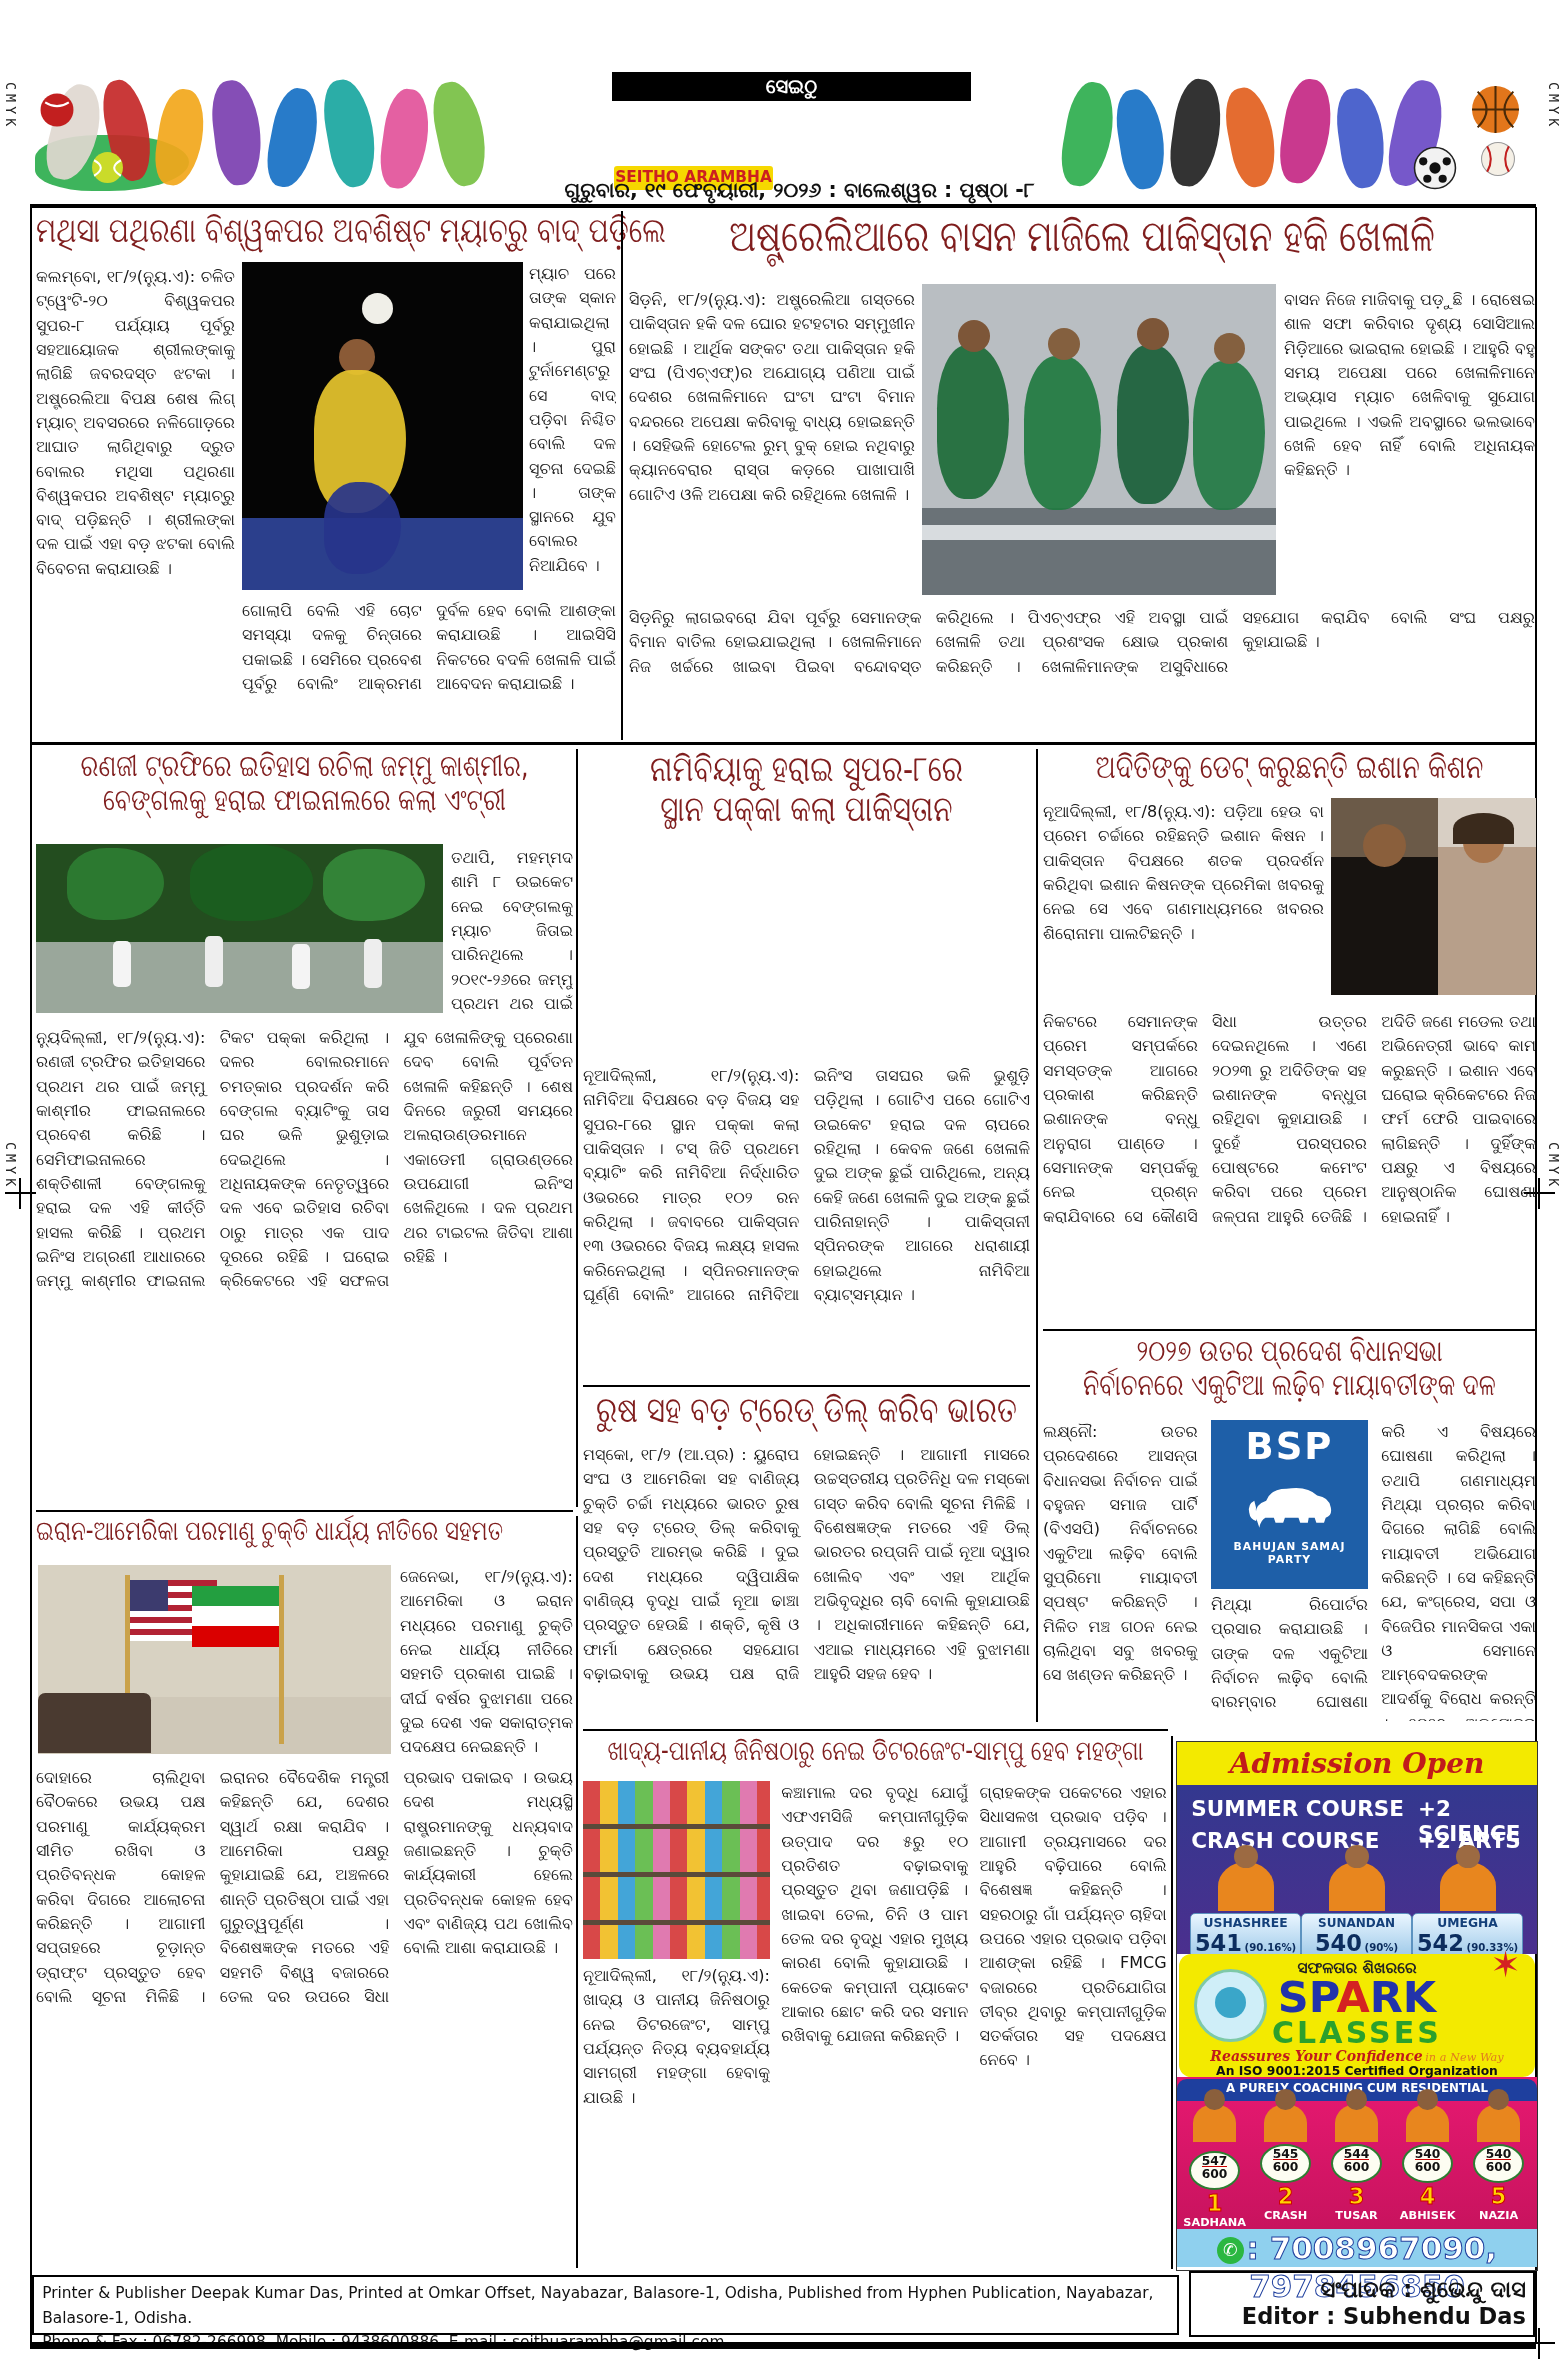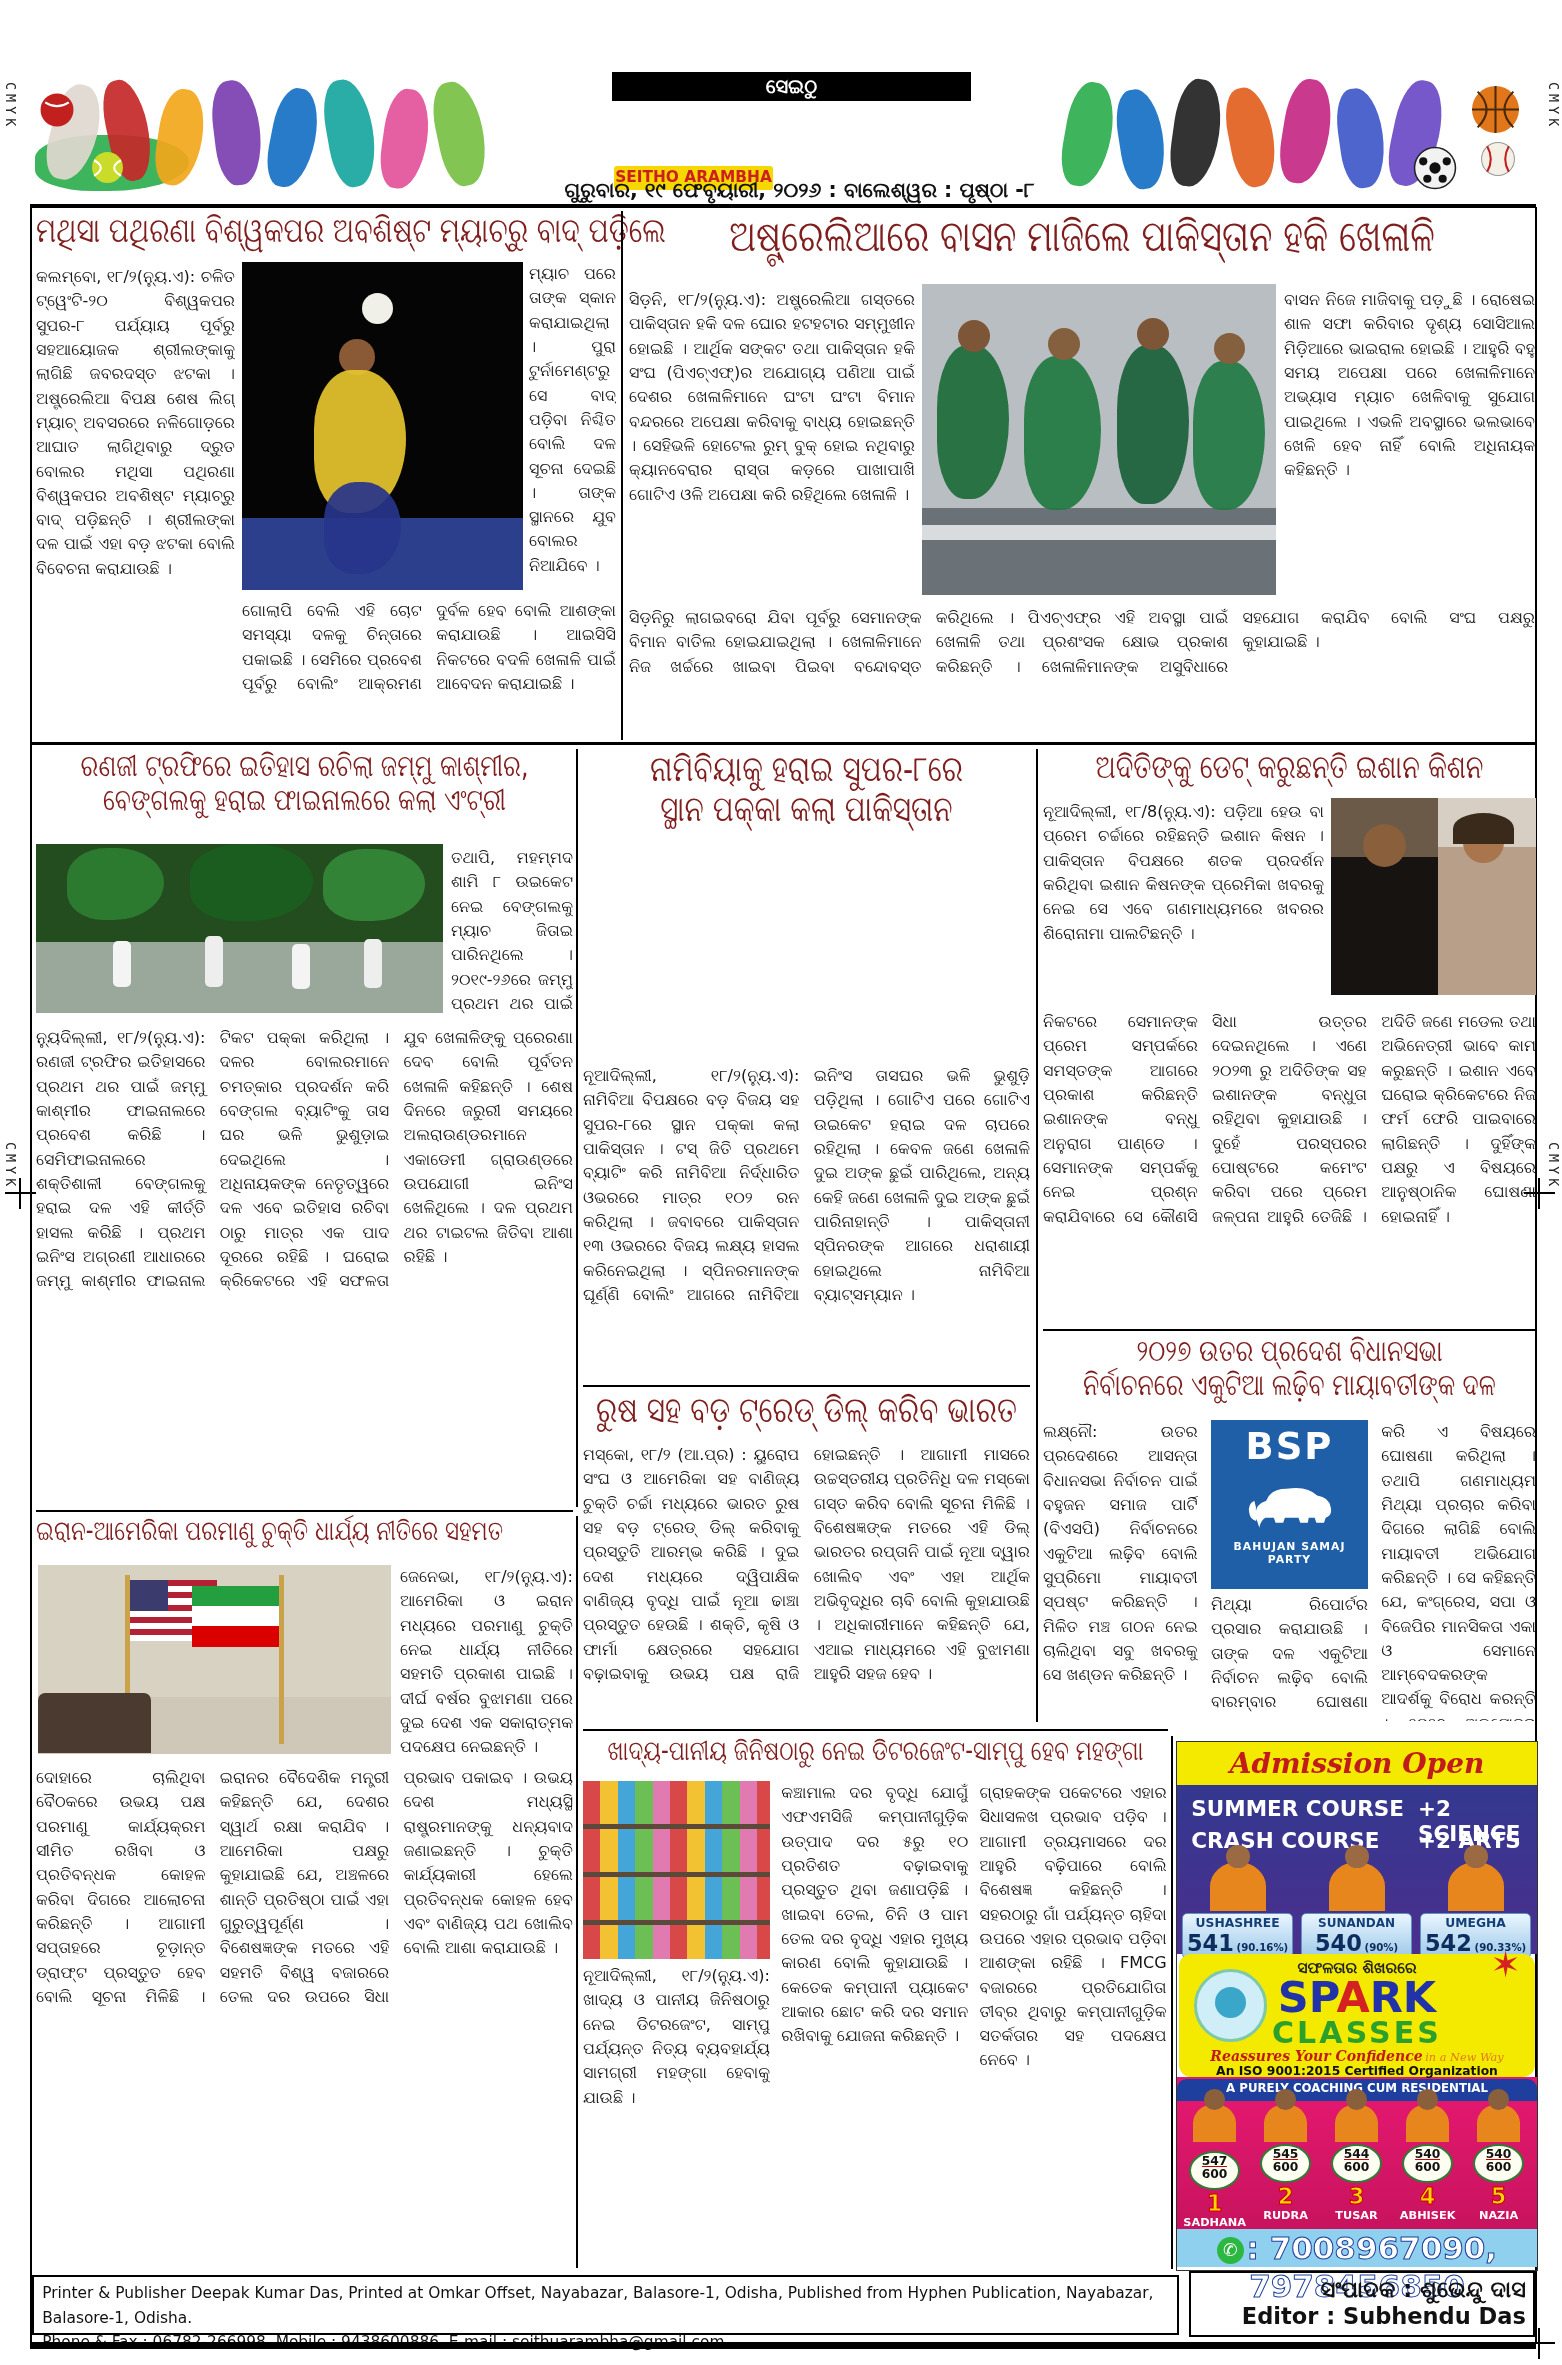--- a/index.html
+++ b/index.html
@@ -245,21 +245,21 @@
   <aside class="abs" style="left:1176px;top:1741px;width:360px;height:528px;border:1.5px solid #333">
     <div style="height:43px;background:#f3ea00;text-align:center">
       <span style="font-family:'DejaVu Serif',serif;font-style:italic;font-weight:bold;font-size:28px;color:#c11b1b;line-height:43px">Admission Open</span>
     </div>
     <div style="position:relative;height:169px;background:linear-gradient(180deg,#33388f,#4b2f8e)">
       <div class="abs" style="left:14.3px;top:11.3px;color:#fff;font-weight:bold;font-size:21.5px">SUMMER COURSE</div>
       <div class="abs" style="left:14.3px;top:43px;color:#fff;font-weight:bold;font-size:21.5px">CRASH COURSE</div>
       <div class="abs" style="left:241px;top:11.3px;color:#fff;font-weight:bold;font-size:21.5px">+2 SCIENCE</div>
       <div class="abs" style="left:241px;top:43px;color:#fff;font-weight:bold;font-size:21.5px">+2 ARTS</div>
 
-      <div class="abs" style="left:5.1px;top:77px;width:349px;display:flex;justify-content:space-between">
+      <div class="abs" style="left:5.1px;top:77px;width:349px;display:flex;justify-content:center">
         <div style="width:111px;text-align:center">
           <div style="width:56px;height:49px;margin:0 auto;border-radius:50% 50% 0 0;background:#e8861e;position:relative">
               <div style="position:absolute;left:16.4px;top:-17.4px;width:23.6px;height:23.6px;border-radius:50%;background:#9c6a42"></div>
             </div>
           <div class="nameplate" style="margin-top:2px;padding:2px 1px">
             <div style="font-size:12.3px;font-weight:bold;color:#14407a">USHASHREE</div>
             <div><span style="font-size:22.5px;font-weight:bold;color:#0c2d5e">541</span> <span style="font-size:10.2px;font-weight:bold;color:#0c2d5e">(90.16%)</span></div>
           </div>
         </div>
         <div style="width:111px;text-align:center">
@@ -305,21 +305,21 @@
           <div class="oval" style="width:47px;height:33px;margin:9px auto 0;font-size:12.3px;line-height:1.1;padding-top:2px"><span>547</span><br><span style="border-top:1.5px solid #c00">600</span></div>
           <span class="rankno" style="font-size:22.5px">1</span>
           <div style="color:#fff;font-weight:bold;font-size:11.3px">SADHANA</div>
         </div>
         <div style="width:69px;text-align:center">
           <div style="width:43px;height:38px;margin:0 auto;border-radius:50% 50% 0 0;background:#e8861e;position:relative">
               <div style="position:absolute;left:11.3px;top:-14.3px;width:20.5px;height:20.5px;border-radius:50%;background:#8a5f3c"></div>
             </div>
           <div class="oval" style="width:47px;height:33px;margin:2px auto 0;font-size:12.3px;line-height:1.1;padding-top:2px"><span>545</span><br><span style="border-top:1.5px solid #c00">600</span></div>
           <span class="rankno" style="font-size:22.5px">2</span>
-          <div style="color:#fff;font-weight:bold;font-size:11.3px">RUDRA</div>
+          <div style="color:#fff;font-weight:bold;font-size:11.3px">CRASH</div>
         </div>
         <div style="width:69px;text-align:center">
           <div style="width:43px;height:38px;margin:0 auto;border-radius:50% 50% 0 0;background:#e8861e;position:relative">
               <div style="position:absolute;left:11.3px;top:-14.3px;width:20.5px;height:20.5px;border-radius:50%;background:#8a5f3c"></div>
             </div>
           <div class="oval" style="width:47px;height:33px;margin:2px auto 0;font-size:12.3px;line-height:1.1;padding-top:2px"><span>544</span><br><span style="border-top:1.5px solid #c00">600</span></div>
           <span class="rankno" style="font-size:22.5px">3</span>
           <div style="color:#fff;font-weight:bold;font-size:11.3px">TUSAR</div>
         </div>
         <div style="width:69px;text-align:center">

